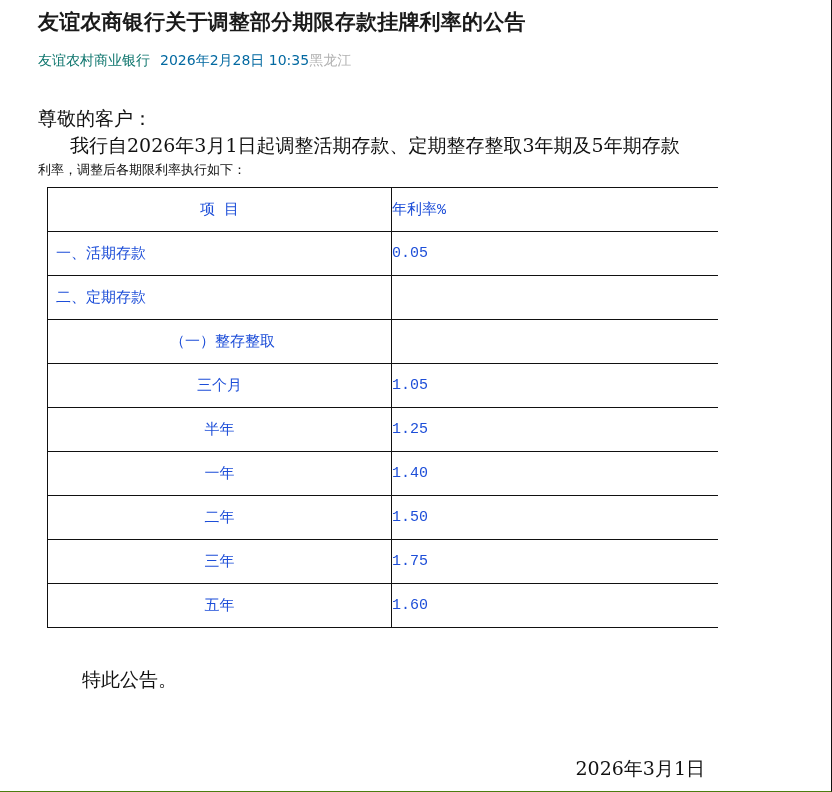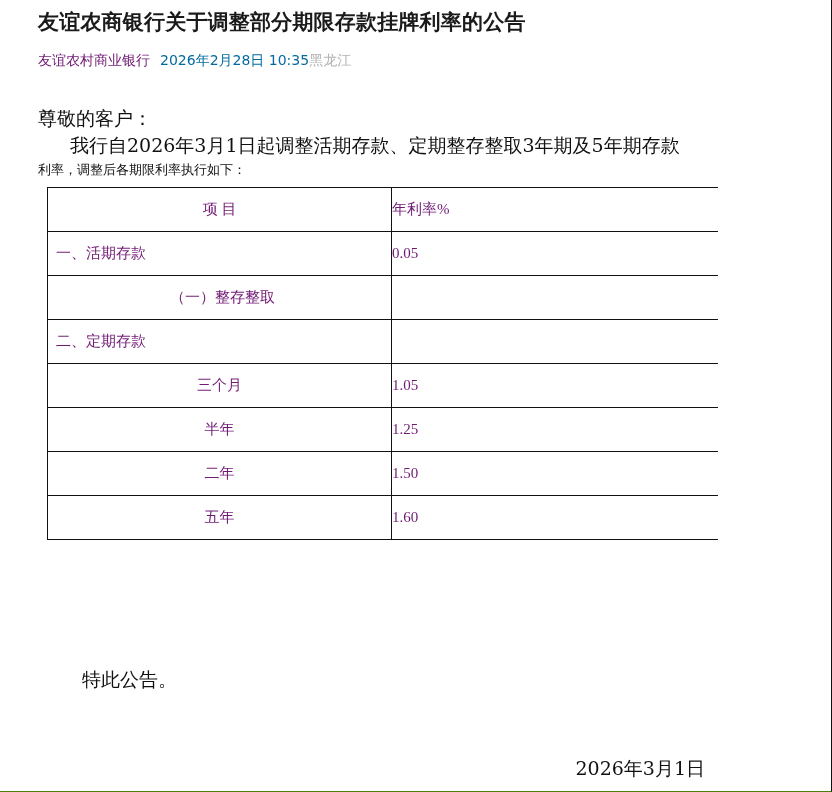--- a/index.html
+++ b/index.html
@@ -14,33 +14,33 @@
     }
     .title {
       position: absolute; left: 38px; top: 8px;
       font-family: "DejaVu Sans", sans-serif; font-size: 21px; font-weight: bold;
       color: #1a1a1a; letter-spacing: 0.2px; white-space: nowrap;
     }
     .meta {
       position: absolute; left: 38px; top: 52px;
       font-family: "DejaVu Sans", sans-serif; font-size: 14px; white-space: nowrap;
     }
-    .meta .account { color: #701a75; }
+    .meta .account { color: #0f766e; }
     .meta .date { color: #0369a1; margin-left: 10px; }
     .meta .region { color: #b2b2b2; }
     .serif { font-family: "DejaVu Serif", "Liberation Serif", serif; color: #111; }
     .greeting { position: absolute; left: 38px; top: 106px; font-size: 19px; }
     .para1 { position: absolute; left: 70px; top: 133px; font-size: 19px; white-space: nowrap; }
     .para2 { position: absolute; left: 38px; top: 161px; font-size: 13px; white-space: nowrap; }
     .table-wrap {
       position: absolute; left: 47px; top: 187px; width: 671px; overflow: hidden;
     }
     table {
       border-collapse: collapse; width: 680px; table-layout: fixed;
-      font-family: Liberation Serif, serif; font-size: 15px; color: #701a75;
+      font-family: Liberation Mono, monospace; font-size: 15px; color: #1d4ed8;
     }
     td {
       border: 1.5px solid #111; height: 43px; padding: 0; vertical-align: middle;
     }
     td.c1 { width: 343px; }
     td.c2 { text-align: left; }
     td.left { text-align: left; padding-left: 8px; }
     td.center { text-align: center; }
     td.indent { text-align: left; padding-left: 122px; }
     .closing { position: absolute; left: 82px; top: 667px; font-size: 19px; }
@@ -65,38 +65,46 @@
       <tbody>
           <tr>
         <td class="c1 center">项  目</td>
         <td class="c2">年利率%</td>
       </tr>
       <tr>
         <td class="c1 left">一、活期存款</td>
         <td class="c2">0.05</td>
       </tr>
       <tr>
-        <td class="c1 indent">（一）整存整取</td>
+        <td class="c1 left">二、定期存款</td>
         <td class="c2"></td>
       </tr>
       <tr>
-        <td class="c1 left">二、定期存款</td>
+        <td class="c1 indent">（一）整存整取</td>
         <td class="c2"></td>
       </tr>
       <tr>
         <td class="c1 center">三个月</td>
         <td class="c2">1.05</td>
       </tr>
       <tr>
         <td class="c1 center">半年</td>
         <td class="c2">1.25</td>
       </tr>
       <tr>
+        <td class="c1 center">一年</td>
+        <td class="c2">1.40</td>
+      </tr>
+      <tr>
         <td class="c1 center">二年</td>
         <td class="c2">1.50</td>
+      </tr>
+      <tr>
+        <td class="c1 center">三年</td>
+        <td class="c2">1.75</td>
       </tr>
       <tr>
         <td class="c1 center">五年</td>
         <td class="c2">1.60</td>
       </tr>
     </tbody>
       </table>
   </div>
 
   <div class="closing serif">特此公告。</div>

